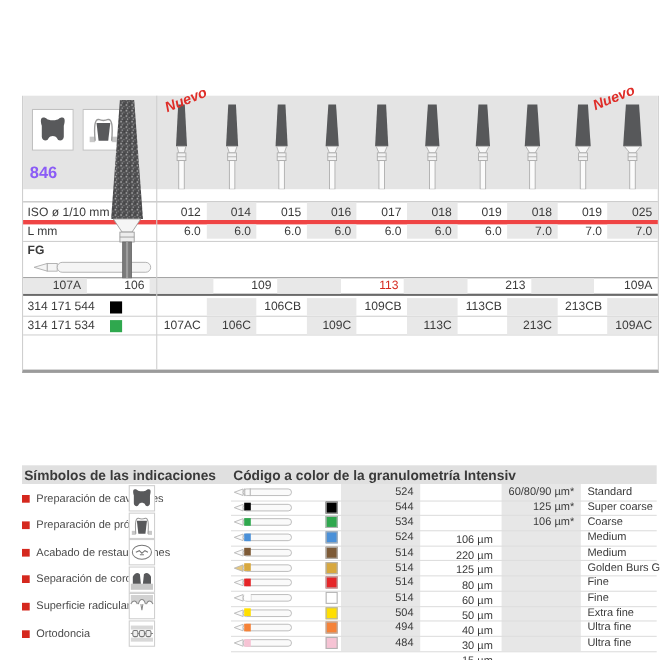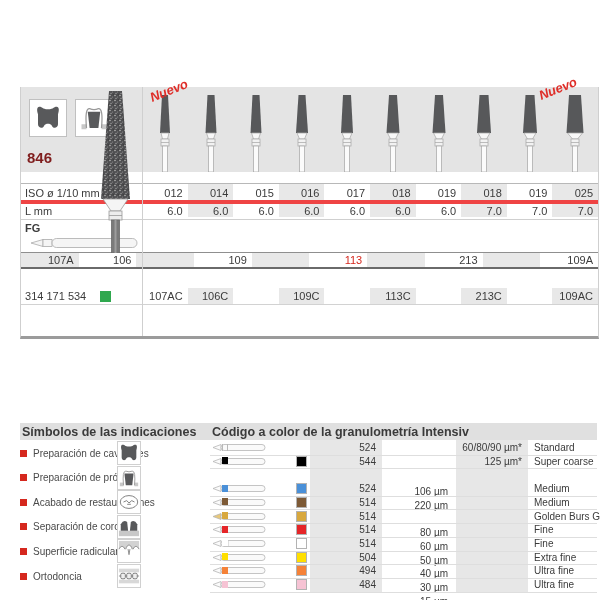--- a/index.html
+++ b/index.html
@@ -2,25 +2,25 @@
 <html><head>
 <meta charset="utf-8">
 <style>
   html,body{margin:0;padding:0;background:#fff;}
   body{width:600px;height:600px;position:relative;font-family:"Liberation Sans",sans-serif;color:#3b3b3b;overflow:hidden;}
   
   #burtable{position:absolute;left:20px;top:87px;width:577px;height:249px;border-left:1px solid #cfcfcf;border-right:1px solid #cfcfcf;border-bottom:3px solid #9b9b9b;box-sizing:content-box;background:#fff;}
   #headband{position:absolute;left:0;top:0;width:577px;height:85px;background:#e4e4e4;}
   #vdivider{position:absolute;left:121px;top:0;bottom:0;width:1px;background:#cfcfcf;z-index:2;}
   .iconbox{position:absolute;width:36px;height:36px;background:#fff;border:1px solid #c0c0c0;top:12px;display:flex;align-items:center;justify-content:center;}
-  #fignum{position:absolute;left:6px;top:62px;font-size:15px;font-weight:bold;color:#7f1d1d;}
+  #fignum{position:absolute;left:6px;top:62px;font-size:15px;font-weight:bold;color:#8b5cf6;}
   .nuevo{position:absolute;color:#df2d28;font-weight:bold;font-style:italic;font-size:13px;transform:rotate(-22deg);z-index:6;}
   .colbur{position:absolute;top:0;height:85px;z-index:1;}
   #bigbur{position:absolute;left:73px;top:2px;z-index:5;}
-  .trow{position:absolute;left:0;width:577px;display:flex;box-sizing:border-box;z-index:1;justify-content:flex-end;}
+  .trow{position:absolute;left:0;width:577px;display:flex;box-sizing:border-box;z-index:1;}
   .trow .lab{width:121px;flex:0 0 121px;padding-left:4px;box-sizing:border-box;display:flex;align-items:center;font-size:11px;position:relative;}
   .trow .cell{flex:1;text-align:right;padding-right:5px;box-sizing:border-box;font-size:11px;display:flex;align-items:center;justify-content:flex-end;}
   .trow.sh .cell:nth-of-type(odd){background:#e8e8e8;}
   .r-iso{top:96px;height:19px;border-top:1px solid #b8b8b8;}
   .r-l{top:113px;height:17px;border-top:4px solid #ef4444;}
   .r-fg{top:132px;height:33px;border-top:1px solid #cfcfcf;display:block;}
   .r-524{top:165px;height:17px;border-top:1px solid #8f8f8f;border-bottom:2px solid #6a6a6a;}
   .r-544{top:184px;height:17px;border-bottom:1px solid #d2d2d2;}
   .r-534{top:201px;height:17px;border-bottom:1px solid #d2d2d2;}
   .r-rojo{top:218px;height:31px;display:block;}
@@ -211,20 +211,36 @@
     <div class="cell"></div>
     <div class="cell">109</div>
     <div class="cell"></div>
     <div class="cell red">113</div>
     <div class="cell"></div>
     <div class="cell">213</div>
     <div class="cell"></div>
     <div class="cell">109A</div>
   </div>
 
+  <div class="trow r-544 sh">
+    <div class="lab">
+        <span>314 171 544</span>
+        <span class="refsq" title="Super coarse" style="background: rgb(0, 0, 0);"></span>
+      </div>
+    <div class="cell"></div>
+    <div class="cell"></div>
+    <div class="cell">106CB</div>
+    <div class="cell"></div>
+    <div class="cell">109CB</div>
+    <div class="cell"></div>
+    <div class="cell">113CB</div>
+    <div class="cell"></div>
+    <div class="cell">213CB</div>
+    <div class="cell"></div>
+  </div>
 
   <div class="trow r-534 sh">
     <div class="lab">
         <span>314 171 534</span>
         <span class="refsq" title="Coarse" style="background: rgb(47, 168, 78);"></span>
       </div>
     <div class="cell">107AC</div>
     <div class="cell">106C</div>
     <div class="cell"></div>
     <div class="cell">109C</div>
@@ -337,20 +353,34 @@
           <rect x="9" y="2.5" width="44" height="6" rx="3" fill="#fafafa" stroke="#b5b5b5" stroke-width="0.8"></rect>
         </svg>
         <i class="gband" style="background: rgb(0, 0, 0);"></i>
       </span>
     <span class="gsq" style="background: rgb(0, 0, 0);"></span>
     <span class="gcode">544</span>
     <span class="gsize">220 µm</span>
     <span class="galt">125 µm*</span>
     <span class="glab">Super coarse</span>
   </div>
+  <div class="grow" style="top:45.4px">
+    <span class="gbur">
+        <svg width="56" height="11" viewBox="0 0 56 11">
+          <polygon points="1,5.5 9,2.5 9,8.5" fill="#fafafa" stroke="#b5b5b5" stroke-width="0.8"></polygon>
+          <rect x="9" y="2.5" width="44" height="6" rx="3" fill="#fafafa" stroke="#b5b5b5" stroke-width="0.8"></rect>
+        </svg>
+        <i class="gband" style="background: rgb(47, 168, 78);"></i>
+      </span>
+    <span class="gsq" style="background: rgb(47, 168, 78);"></span>
+    <span class="gcode">534</span>
+    <span class="gsize">125 µm</span>
+    <span class="galt">106 µm*</span>
+    <span class="glab">Coarse</span>
+  </div>
   <div class="grow" style="top:59.1px">
     <span class="gbur">
         <svg width="56" height="11" viewBox="0 0 56 11">
           <polygon points="1,5.5 9,2.5 9,8.5" fill="#fafafa" stroke="#b5b5b5" stroke-width="0.8"></polygon>
           <rect x="9" y="2.5" width="44" height="6" rx="3" fill="#fafafa" stroke="#b5b5b5" stroke-width="0.8"></rect>
         </svg>
         <i class="gband" style="background: rgb(74, 144, 216);"></i>
       </span>
     <span class="gsq" style="background: rgb(74, 144, 216);"></span>
     <span class="gcode">524</span>

